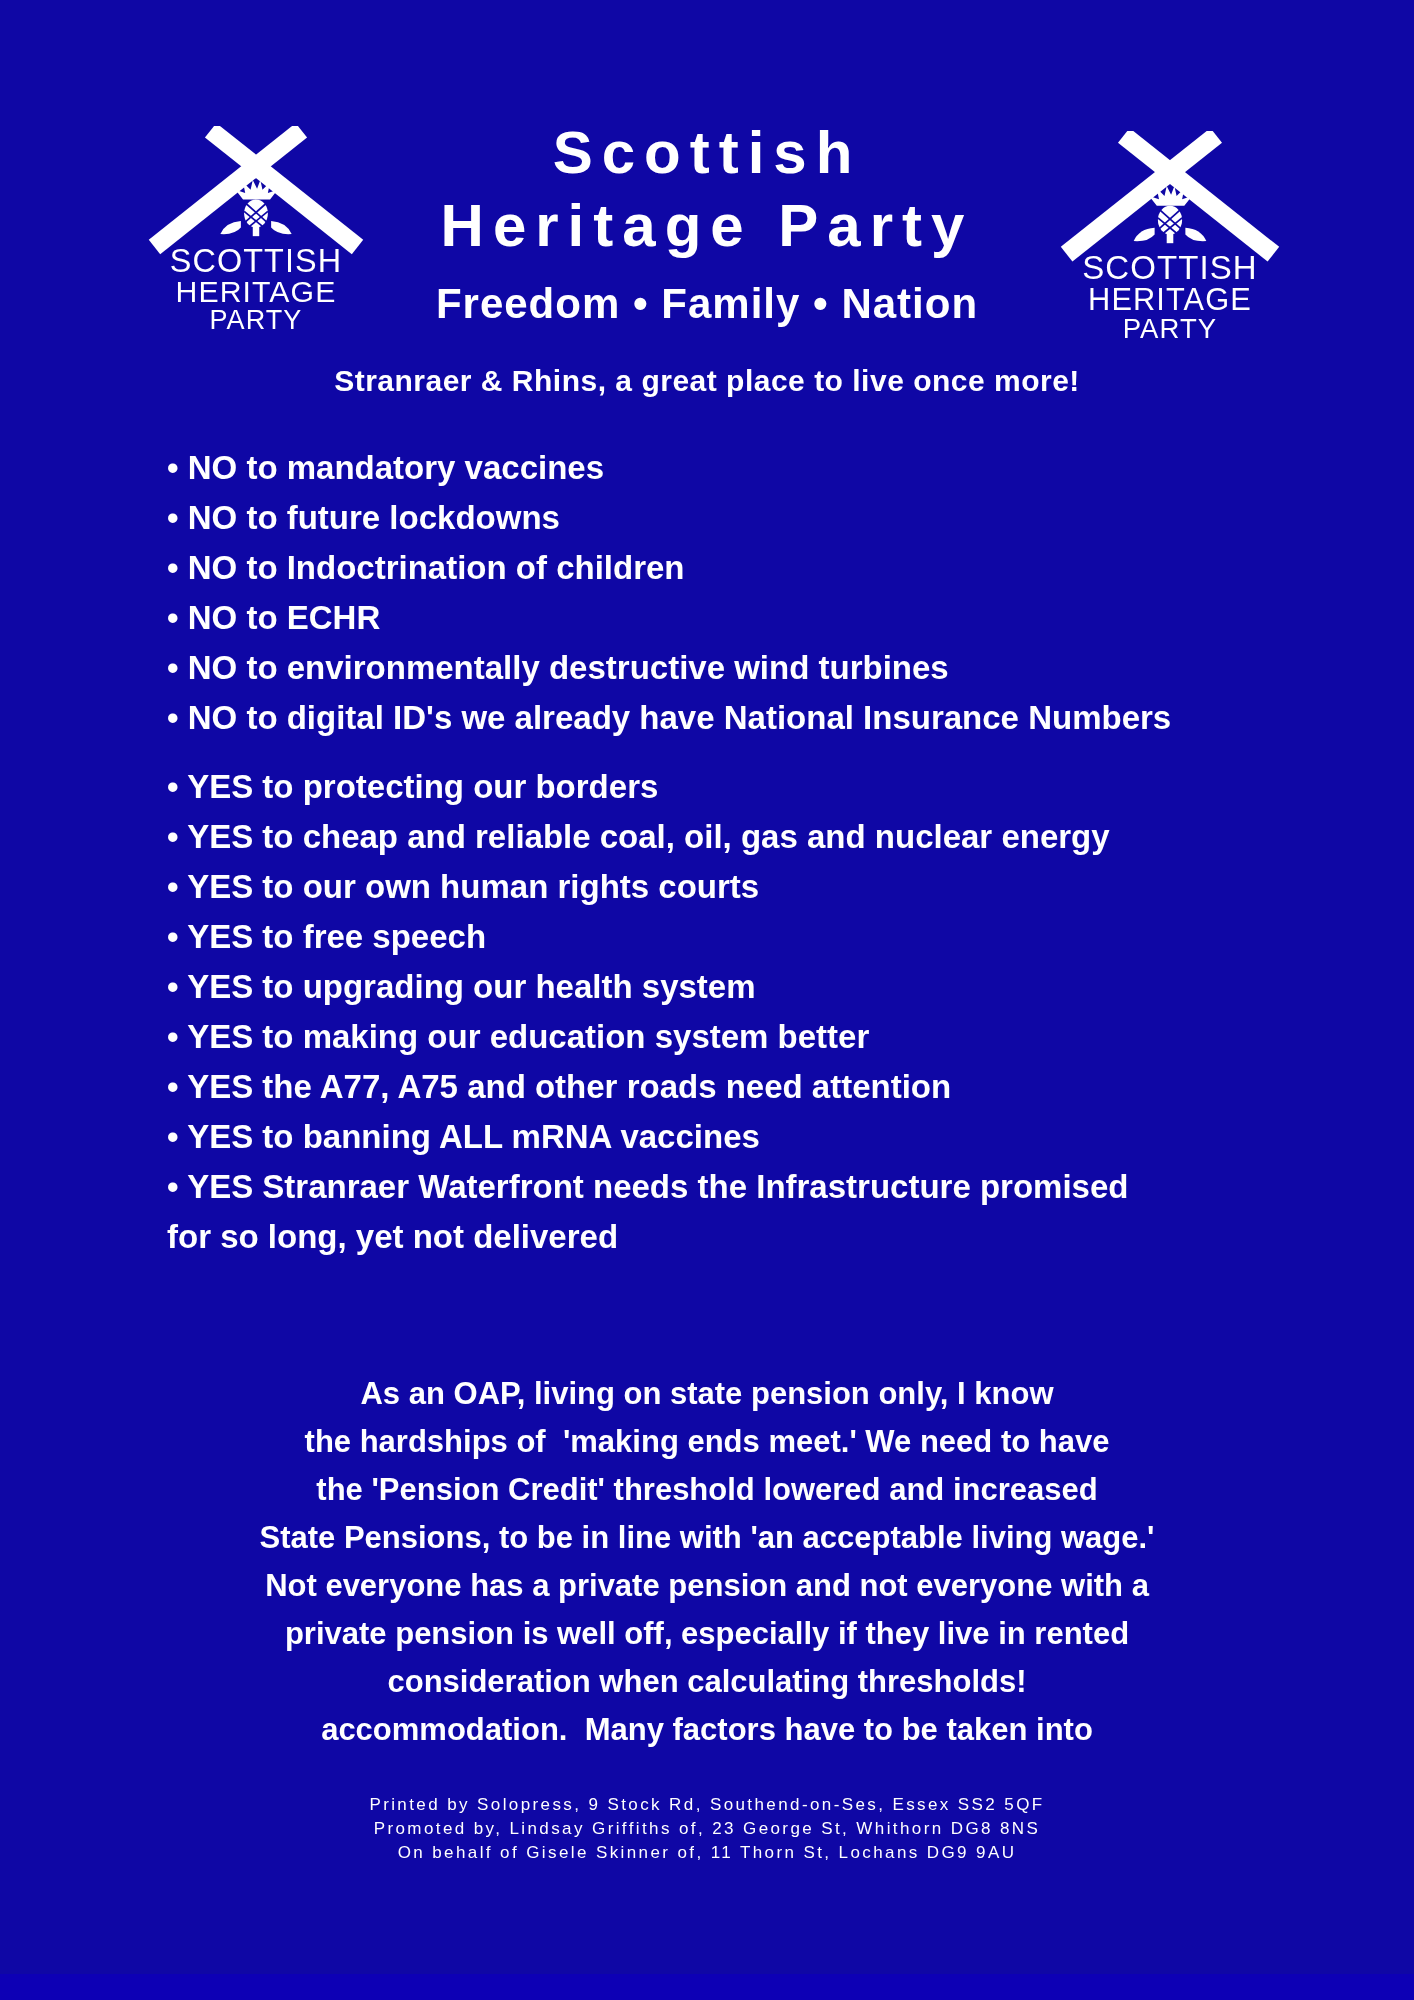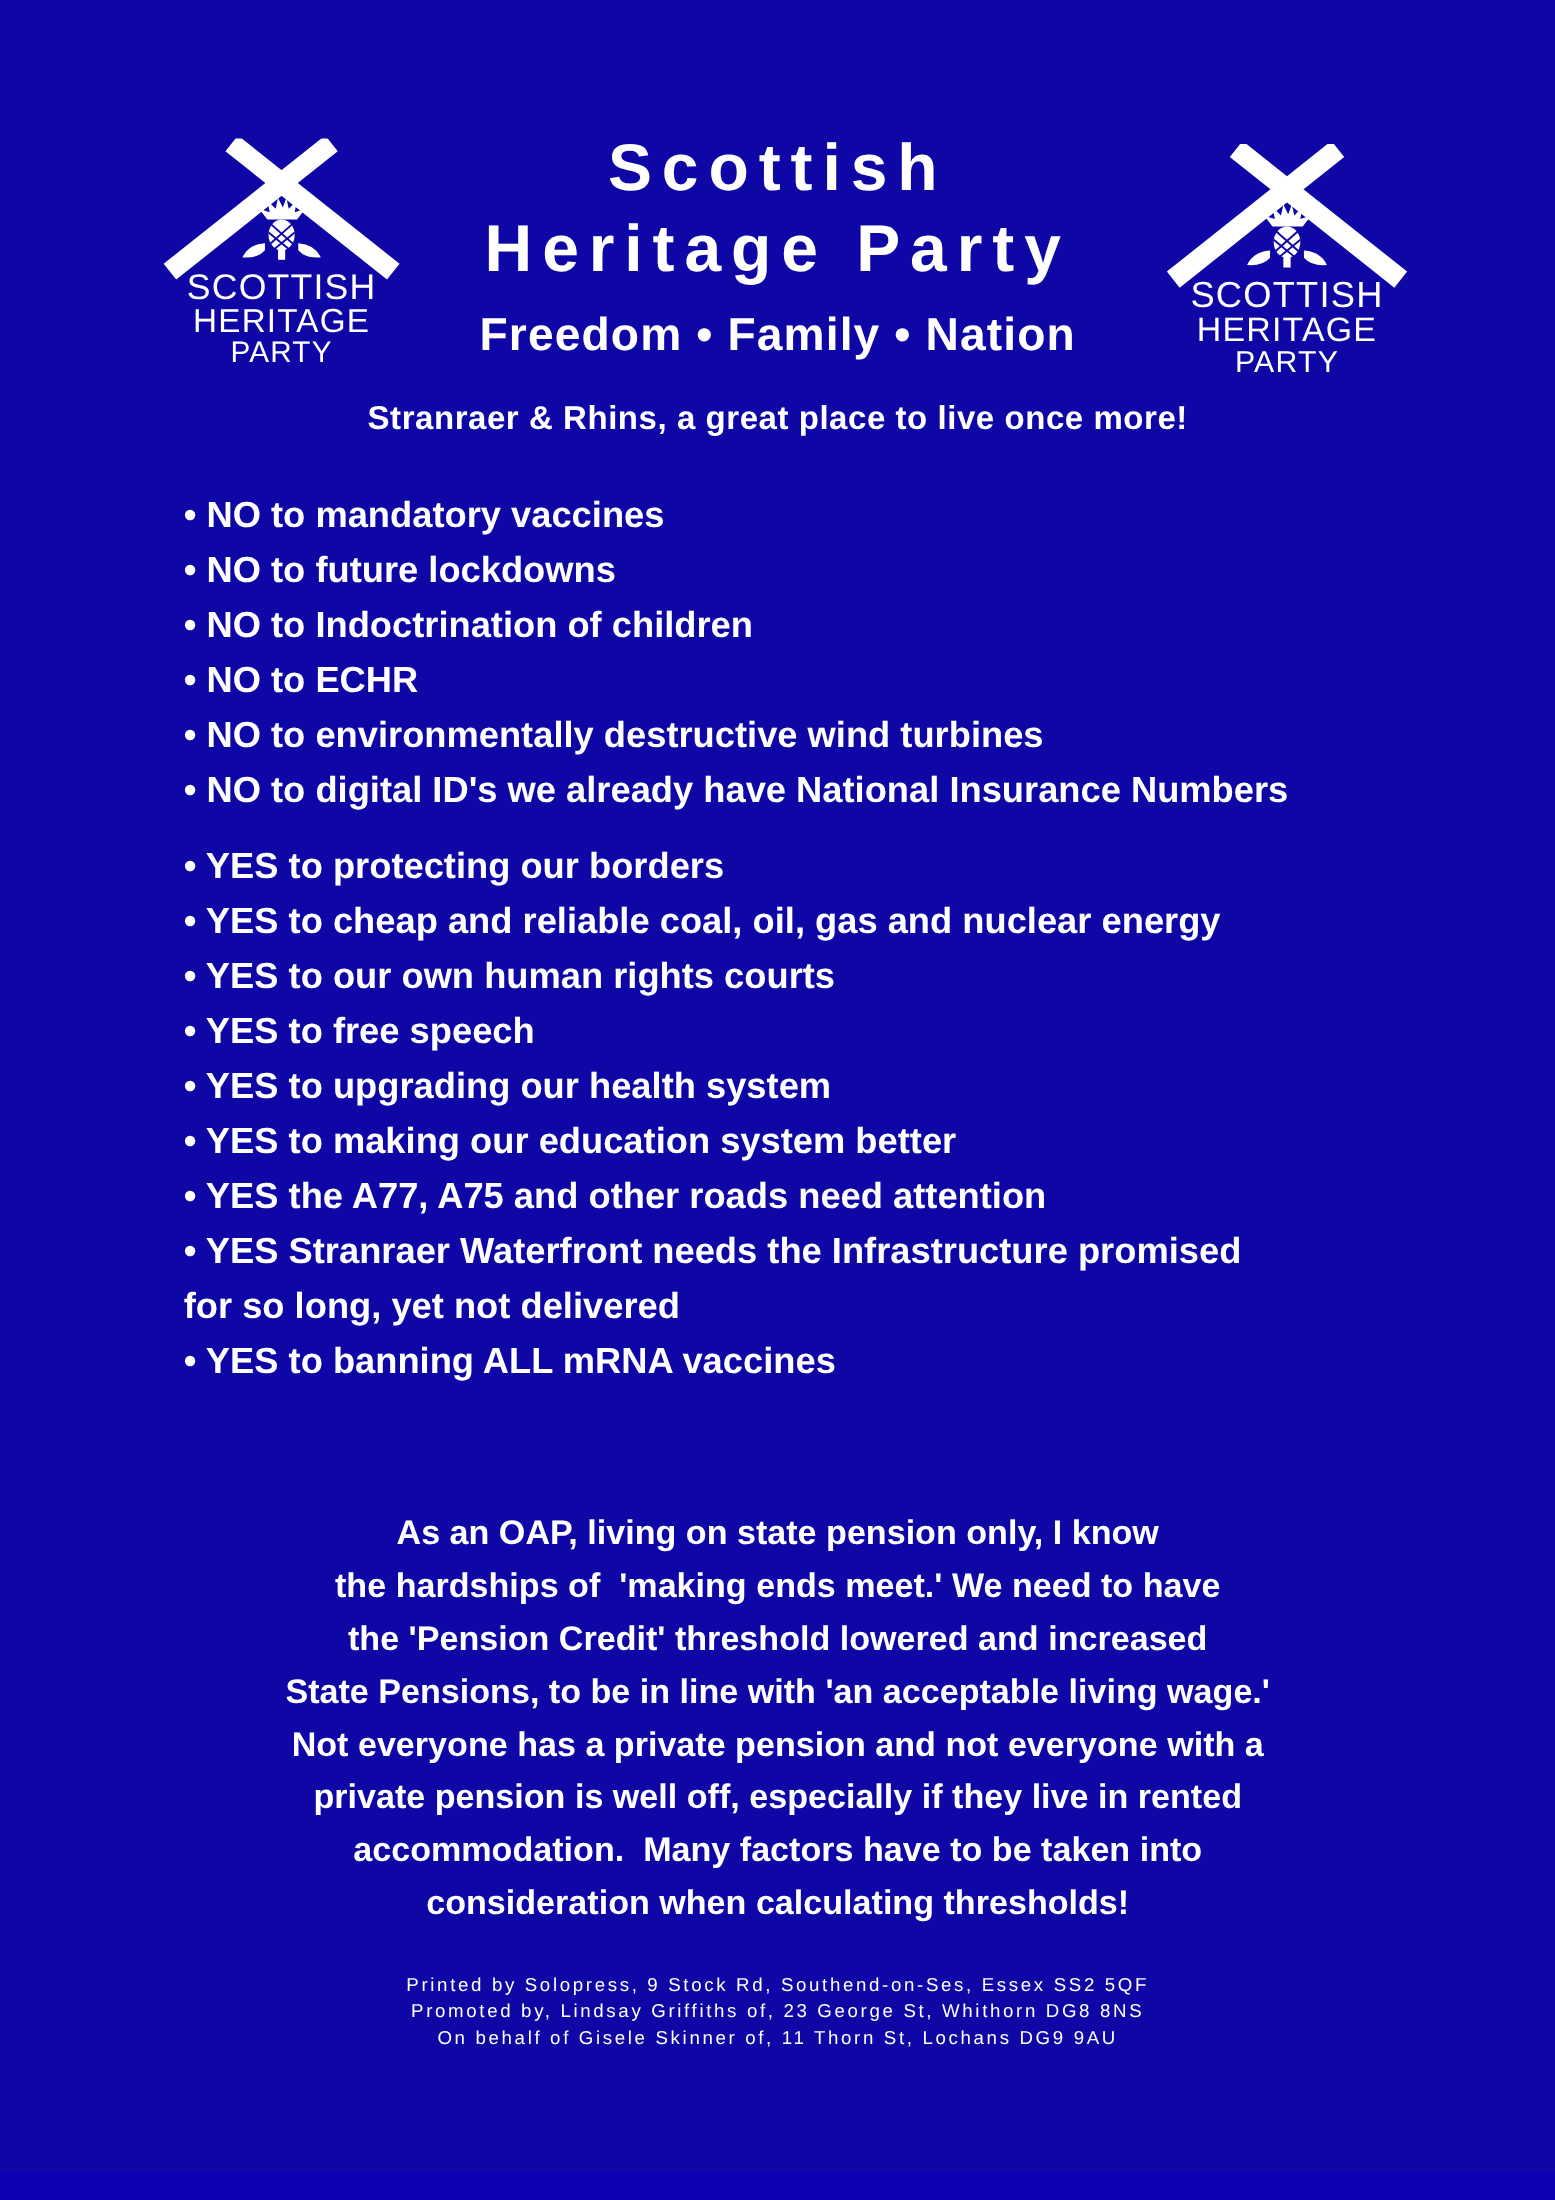--- a/index.html
+++ b/index.html
@@ -147,43 +147,43 @@
     <div class="bullet-item">• YES to our own human rights courts</div>
 
     <div class="bullet-item">• YES to free speech</div>
 
     <div class="bullet-item">• YES to upgrading our health system</div>
 
     <div class="bullet-item">• YES to making our education system better</div>
 
     <div class="bullet-item">• YES the A77, A75 and other roads need attention</div>
 
+    <div class="bullet-item">• YES to banning ALL mRNA vaccines</div>
+
     <div class="bullet-item">• YES Stranraer Waterfront needs the Infrastructure promised
 for so long, yet not delivered</div>
-
-    <div class="bullet-item">• YES to banning ALL mRNA vaccines</div>
   </div>
 
 <div class="paragraph">
 
     <div class="paragraph-line">As an OAP, living on state pension only, I know</div>
 
     <div class="paragraph-line">the hardships of  'making ends meet.' We need to have</div>
 
     <div class="paragraph-line">the 'Pension Credit' threshold lowered and increased</div>
 
     <div class="paragraph-line">State Pensions, to be in line with 'an acceptable living wage.'</div>
 
     <div class="paragraph-line">Not everyone has a private pension and not everyone with a</div>
 
     <div class="paragraph-line">private pension is well off, especially if they live in rented</div>
 
+    <div class="paragraph-line">consideration when calculating thresholds!</div>
+
     <div class="paragraph-line">accommodation.  Many factors have to be taken into</div>
-
-    <div class="paragraph-line">consideration when calculating thresholds!</div>
   </div>
 
 <div class="footer">
 
     <div class="footer-line">Printed by Solopress, 9 Stock Rd, Southend-on-Ses, Essex SS2 5QF</div>
 
     <div class="footer-line">Promoted by, Lindsay Griffiths of, 23 George St, Whithorn DG8 8NS</div>
 
     <div class="footer-line">On behalf of Gisele Skinner of, 11 Thorn St, Lochans DG9 9AU</div>
   </div>

